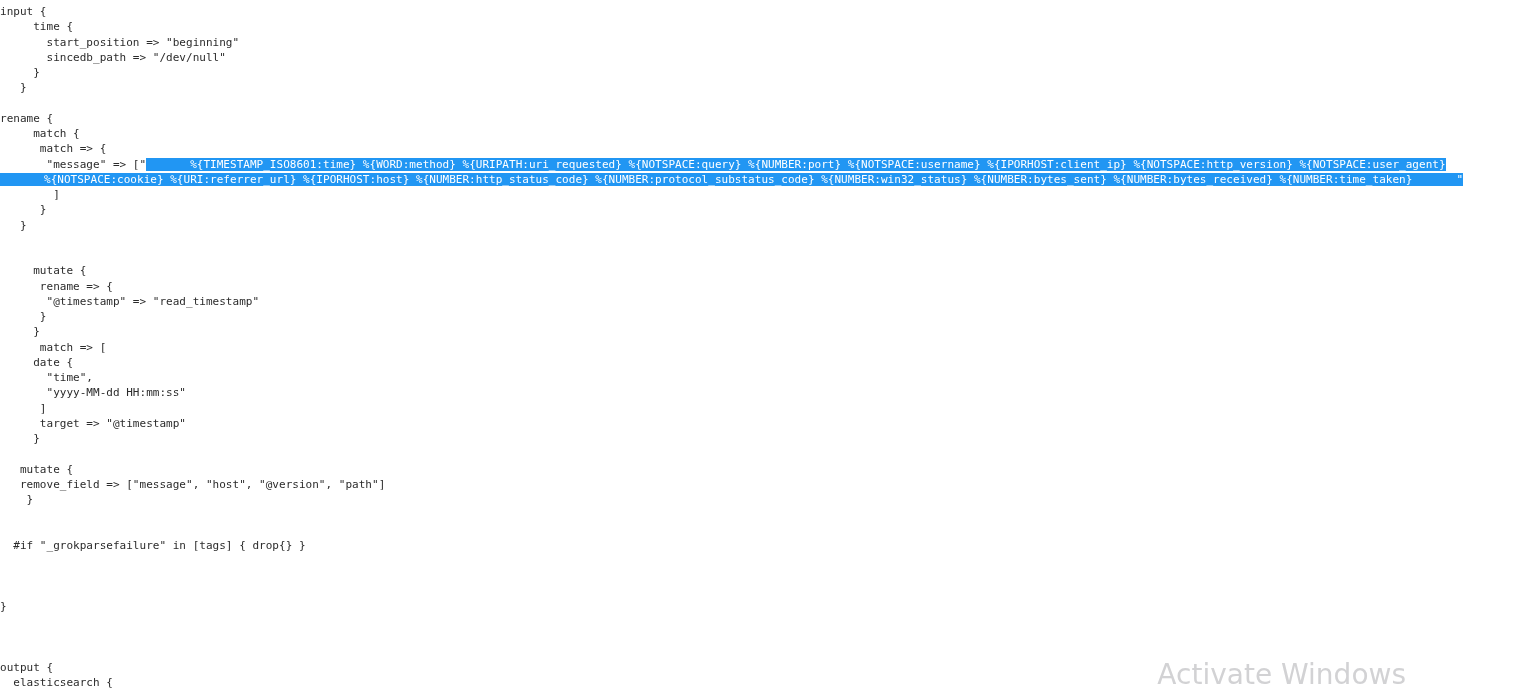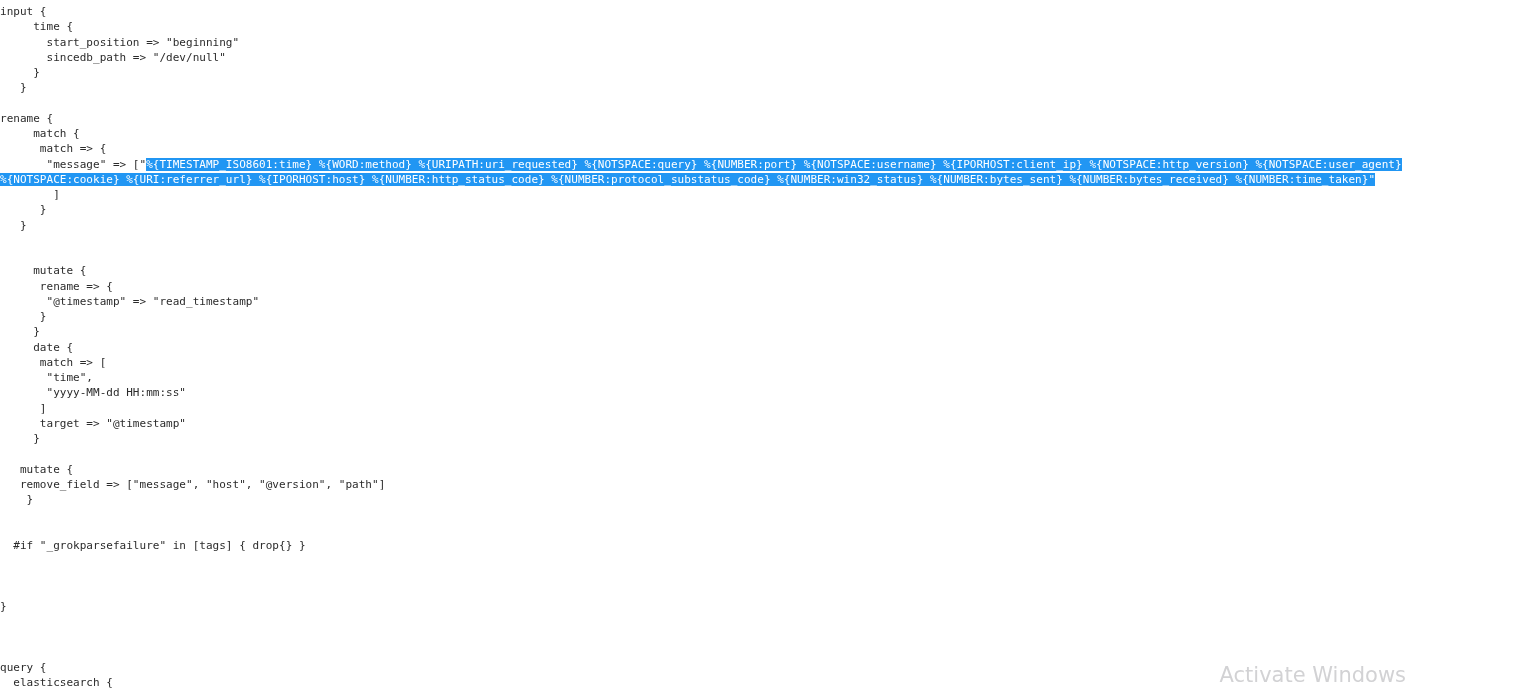--- a/index.html
+++ b/index.html
@@ -33,35 +33,36 @@
     white-space: pre;
     letter-spacing: 0.02px;
     font-family: "DejaVu Sans Mono", "Liberation Mono", monospace;
   }
   .code-line.blank {
     color: transparent;
   }
   .hl {
     background: #2196f3;
     color: #ffffff;
+    padding-left: 44px;
   }
   .wrap-line {
     white-space: pre;
   }
   #watermark {
     position: absolute;
     right: 130px;
     bottom: 6px;
     text-align: left;
     pointer-events: none;
     user-select: none;
   }
   #watermark .wm-title {
     font-family: "DejaVu Sans", "Liberation Sans", sans-serif;
-    font-size: 21px;
+    font-size: 28px;
     color: #d2d2d4;
     line-height: 26px;
     white-space: nowrap;
   }
   #watermark .wm-sub {
     font-family: "DejaVu Sans", "Liberation Sans", sans-serif;
     font-size: 12.5px;
     color: #e2e2e4;
     line-height: 16px;
     white-space: nowrap;
@@ -90,42 +91,42 @@
   <span class="code-line">        ]</span>
   <span class="code-line">      }</span>
   <span class="code-line">   }</span>
   <span class="code-line blank"></span>
   <span class="code-line blank">&nbsp;</span>
   <span class="code-line">     mutate {</span>
   <span class="code-line">      rename =&gt; {</span>
   <span class="code-line">       "@timestamp" =&gt; "read_timestamp"</span>
   <span class="code-line">      }</span>
   <span class="code-line">     }</span>
+  <span class="code-line">      match =&gt; [</span>
   <span class="code-line">     date {</span>
-  <span class="code-line">      match =&gt; [</span>
   <span class="code-line">       "time",</span>
   <span class="code-line">       "yyyy-MM-dd HH:mm:ss"</span>
   <span class="code-line">      ]</span>
   <span class="code-line">      target =&gt; "@timestamp"</span>
   <span class="code-line">     }</span>
   <span class="code-line blank"></span>
   <span class="code-line">   mutate {</span>
   <span class="code-line">   remove_field =&gt; ["message", "host", "@version", "path"]</span>
   <span class="code-line">    }</span>
   <span class="code-line blank"></span>
   <span class="code-line blank">&nbsp;</span>
   <span class="code-line">  #if "_grokparsefailure" in [tags] { drop{} }</span>
   <span class="code-line blank"></span>
   <span class="code-line blank">&nbsp;</span>
   <span class="code-line blank">&nbsp;</span>
   <span class="code-line">}</span>
   <span class="code-line blank"></span>
   <span class="code-line blank">&nbsp;</span>
   <span class="code-line blank">&nbsp;</span>
-  <span class="code-line">query {</span>
+  <span class="code-line">output {</span>
   <span class="code-line">  elasticsearch {</span>
 
 </div>
 
 <div id="watermark">
   <div class="wm-title">Activate Windows</div>
   <div class="wm-sub"></div>
 </div>
 
 </body></html>

